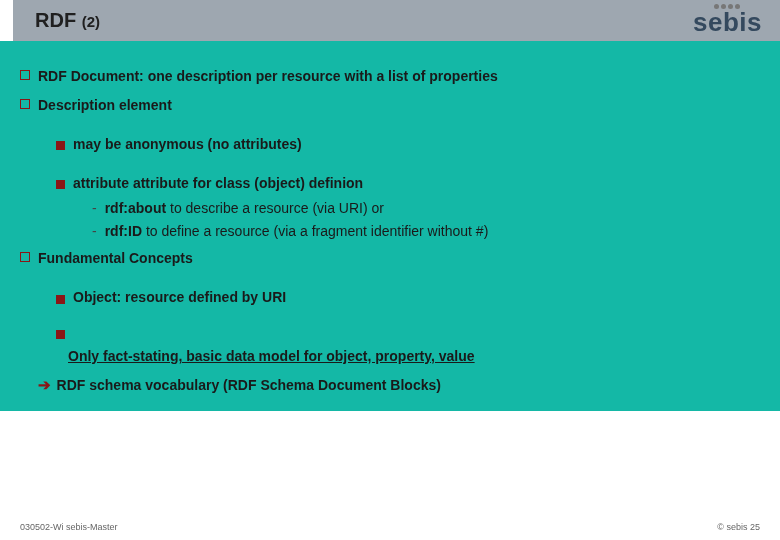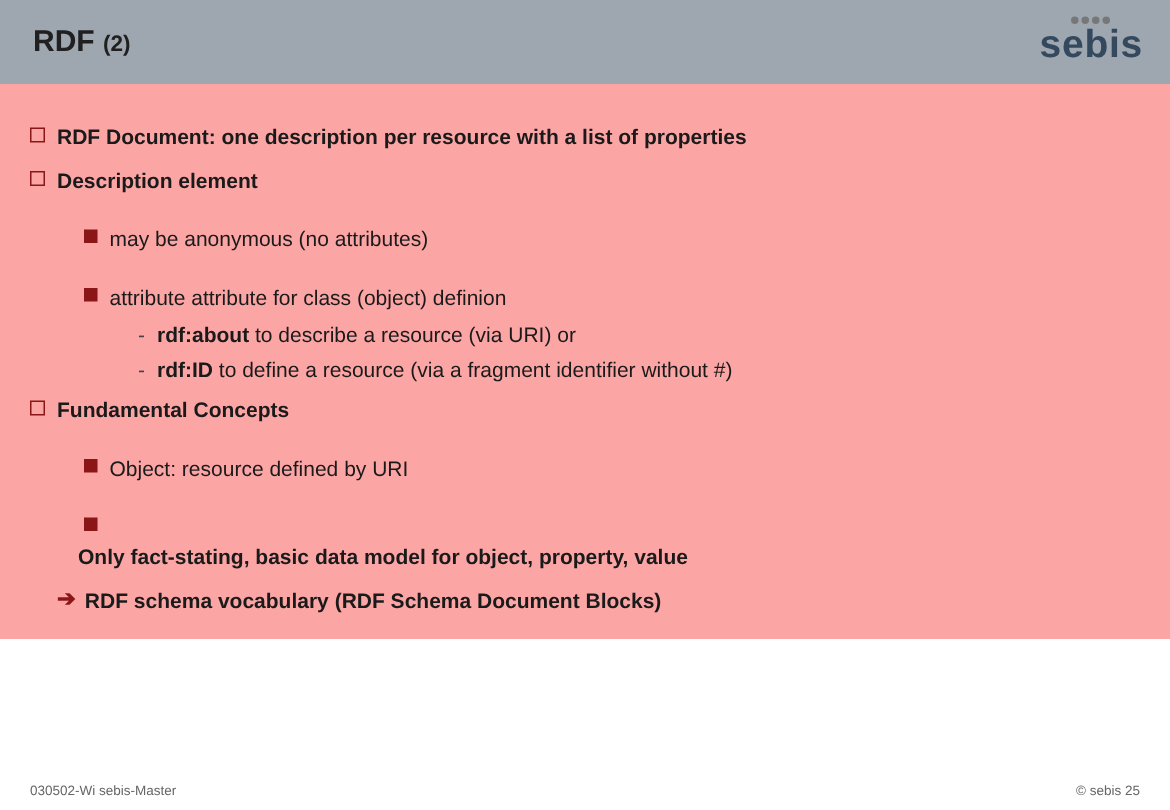--- a/index.html
+++ b/index.html
@@ -5,26 +5,27 @@
   * { margin: 0; padding: 0; box-sizing: border-box; }
   body {
     width: 780px;
     height: 540px;
     font-family: Arial, Helvetica, sans-serif;
     background: #ffffff;
     position: relative;
     overflow: hidden;
   }
   .header {
-    height: 56px;
+    height: 41px;
     background: #9ea7b0;
     display: flex;
     align-items: center;
     justify-content: space-between;
     padding: 0 18px 0 22px;
+    margin-left: 13px;
   }
   .title {
     font-size: 20px;
     font-weight: bold;
     color: #202020;
   }
   .title .sub {
     font-size: 15px;
     font-weight: bold;
   }
@@ -46,38 +47,38 @@
     background: #777;
     display: inline-block;
   }
   .logo-text {
     font-size: 26px;
     font-weight: bold;
     color: #34495e;
     letter-spacing: 0.5px;
   }
   .content {
-    background: #fca5a5;
+    background: #14b8a6;
     padding: 18px 36px 10px 20px;
     font-size: 14px;
     color: #1a1a1a;
     line-height: 1.35;
   }
   .lvl1 {
     margin: 8px 0 10px 0;
     font-weight: bold;
     display: flex;
     align-items: flex-start;
   }
-  .lvl1.nomark { margin-left: 32px; display:block; }
+  .lvl1.nomark { margin-left: 48px; display:block;text-decoration:underline; }
   .lvl2 {
     margin: 20px 0 6px 36px;
-    font-weight: normal;
-    display: flex;
-    align-items: flex-start;
+    font-weight: bold;
+    display: flex;
+    align-items: center;
   }
   .lvl3 {
     margin: 5px 0 5px 72px;
     font-weight: normal;
     display: flex;
     align-items: flex-start;
   }
   .lvl1-arrow {
     margin: 10px 0 6px 18px;
     font-weight: bold;

